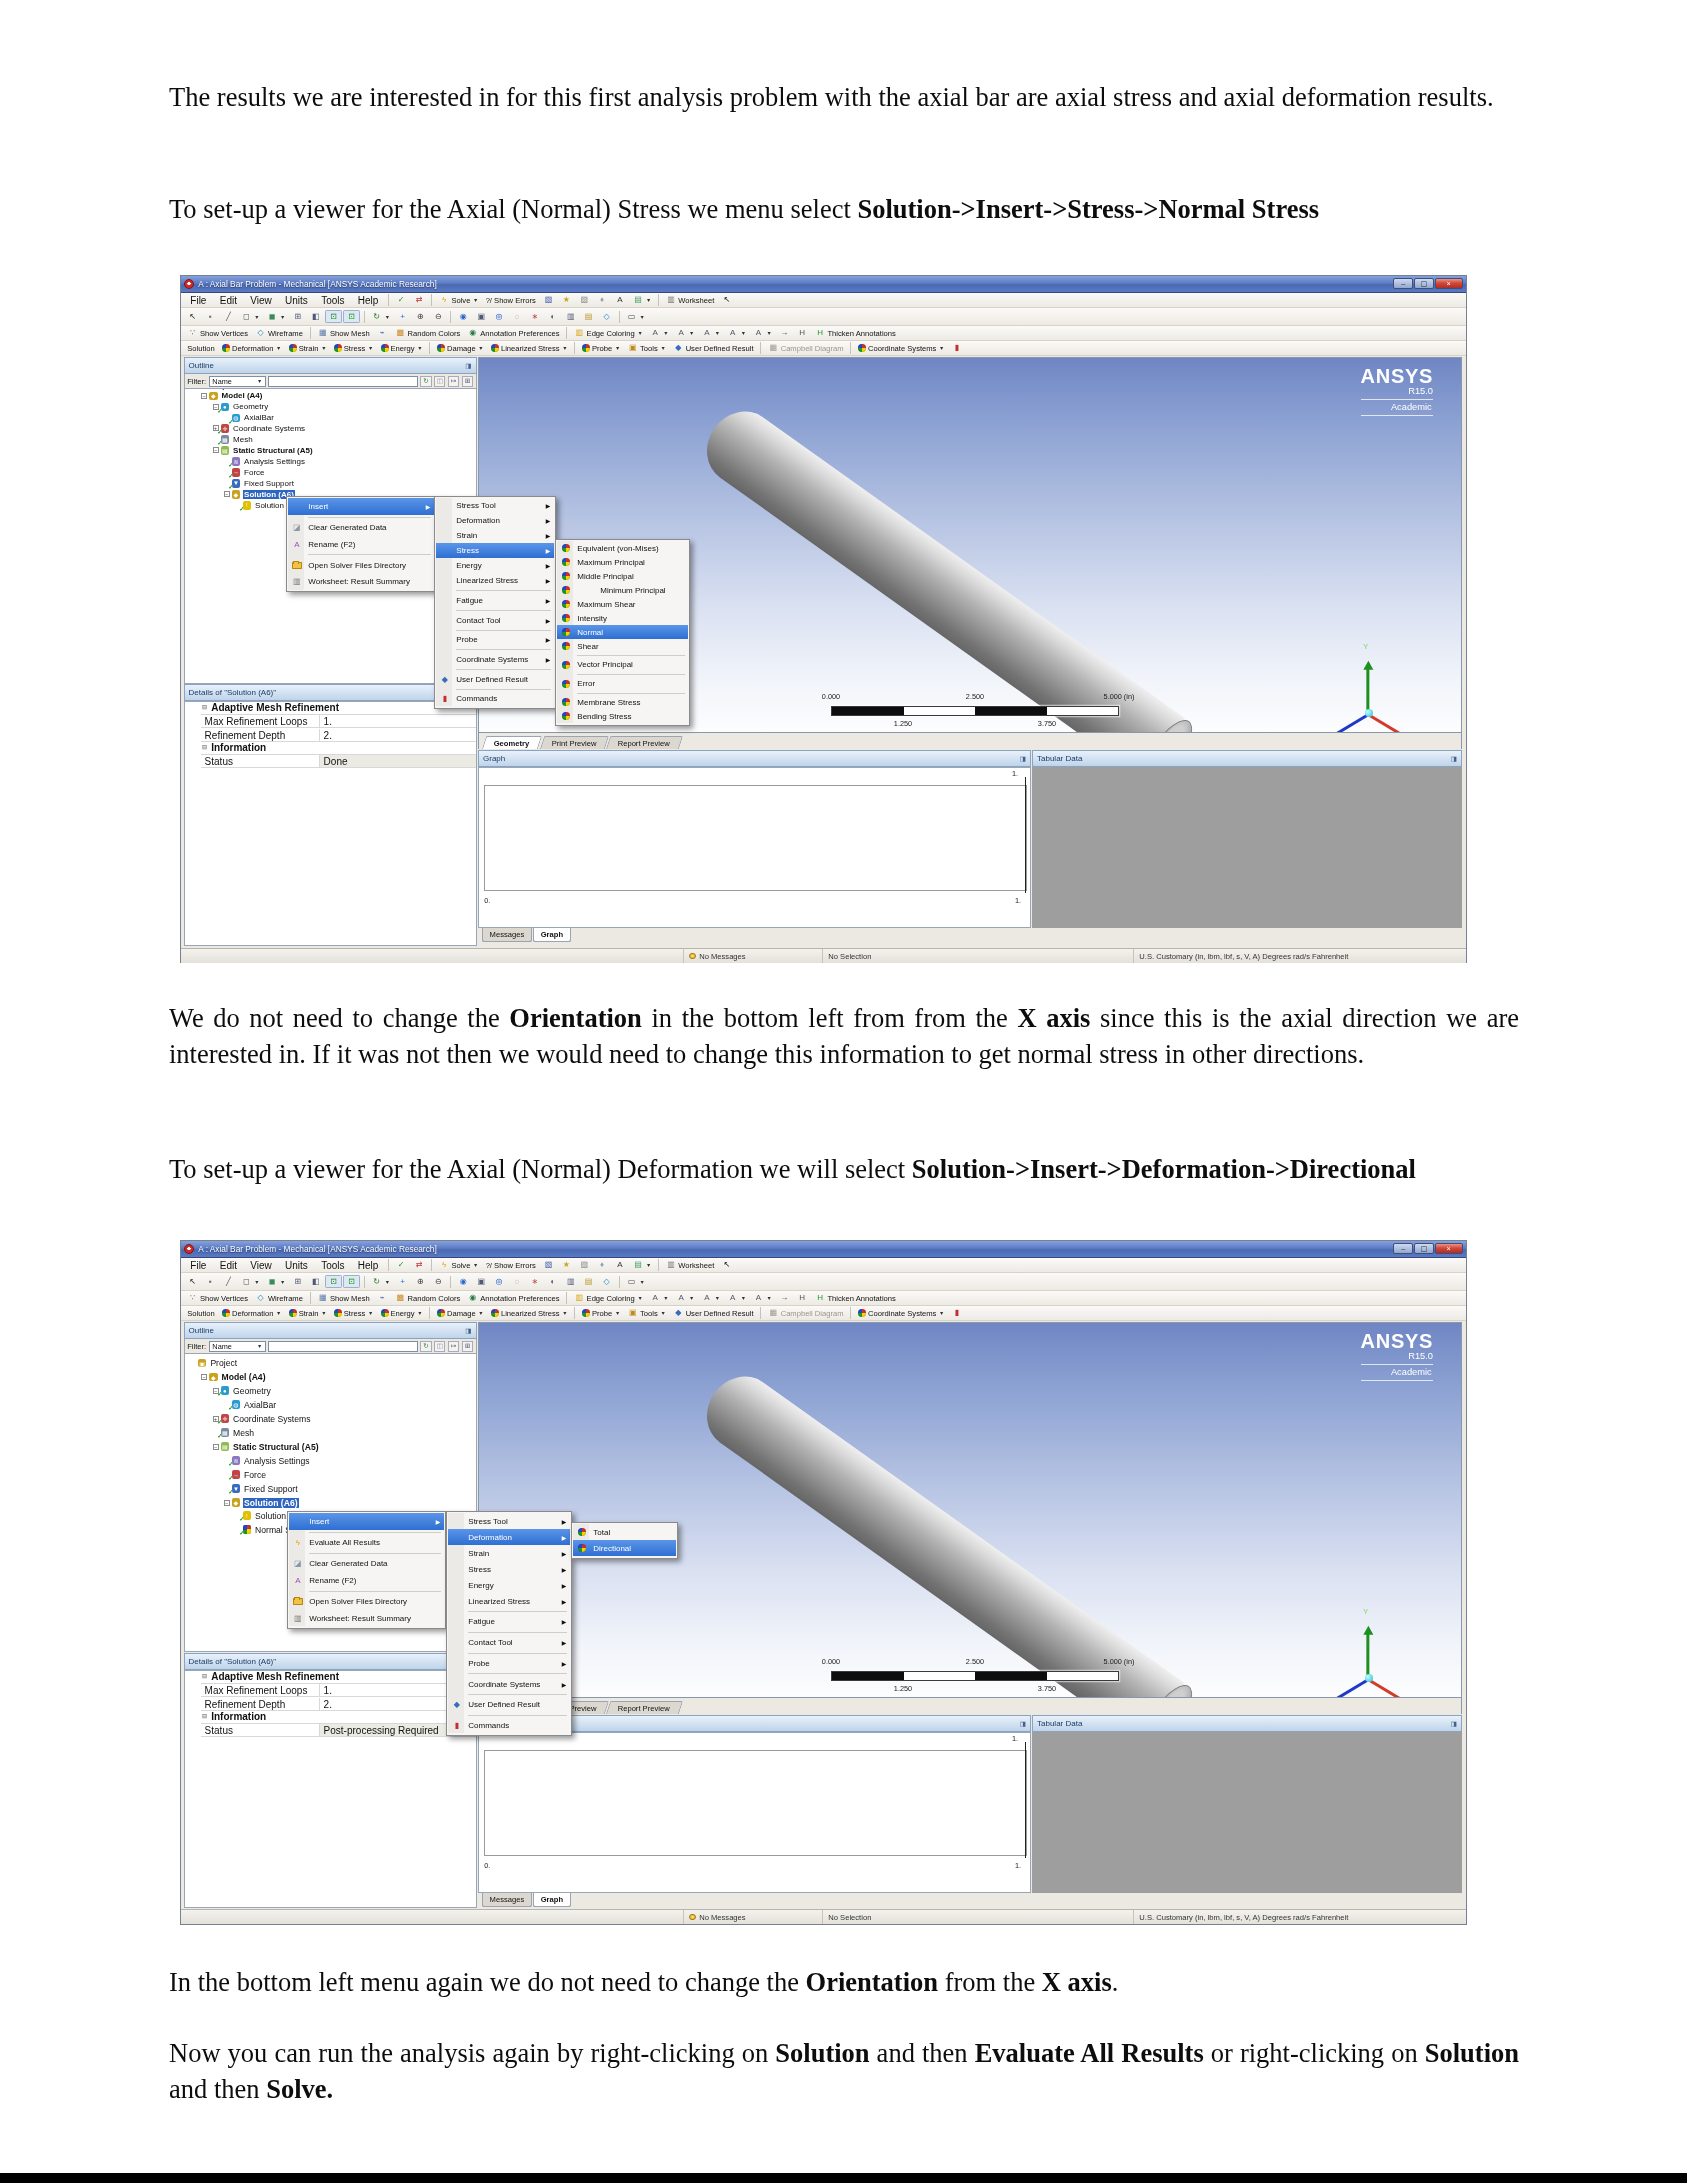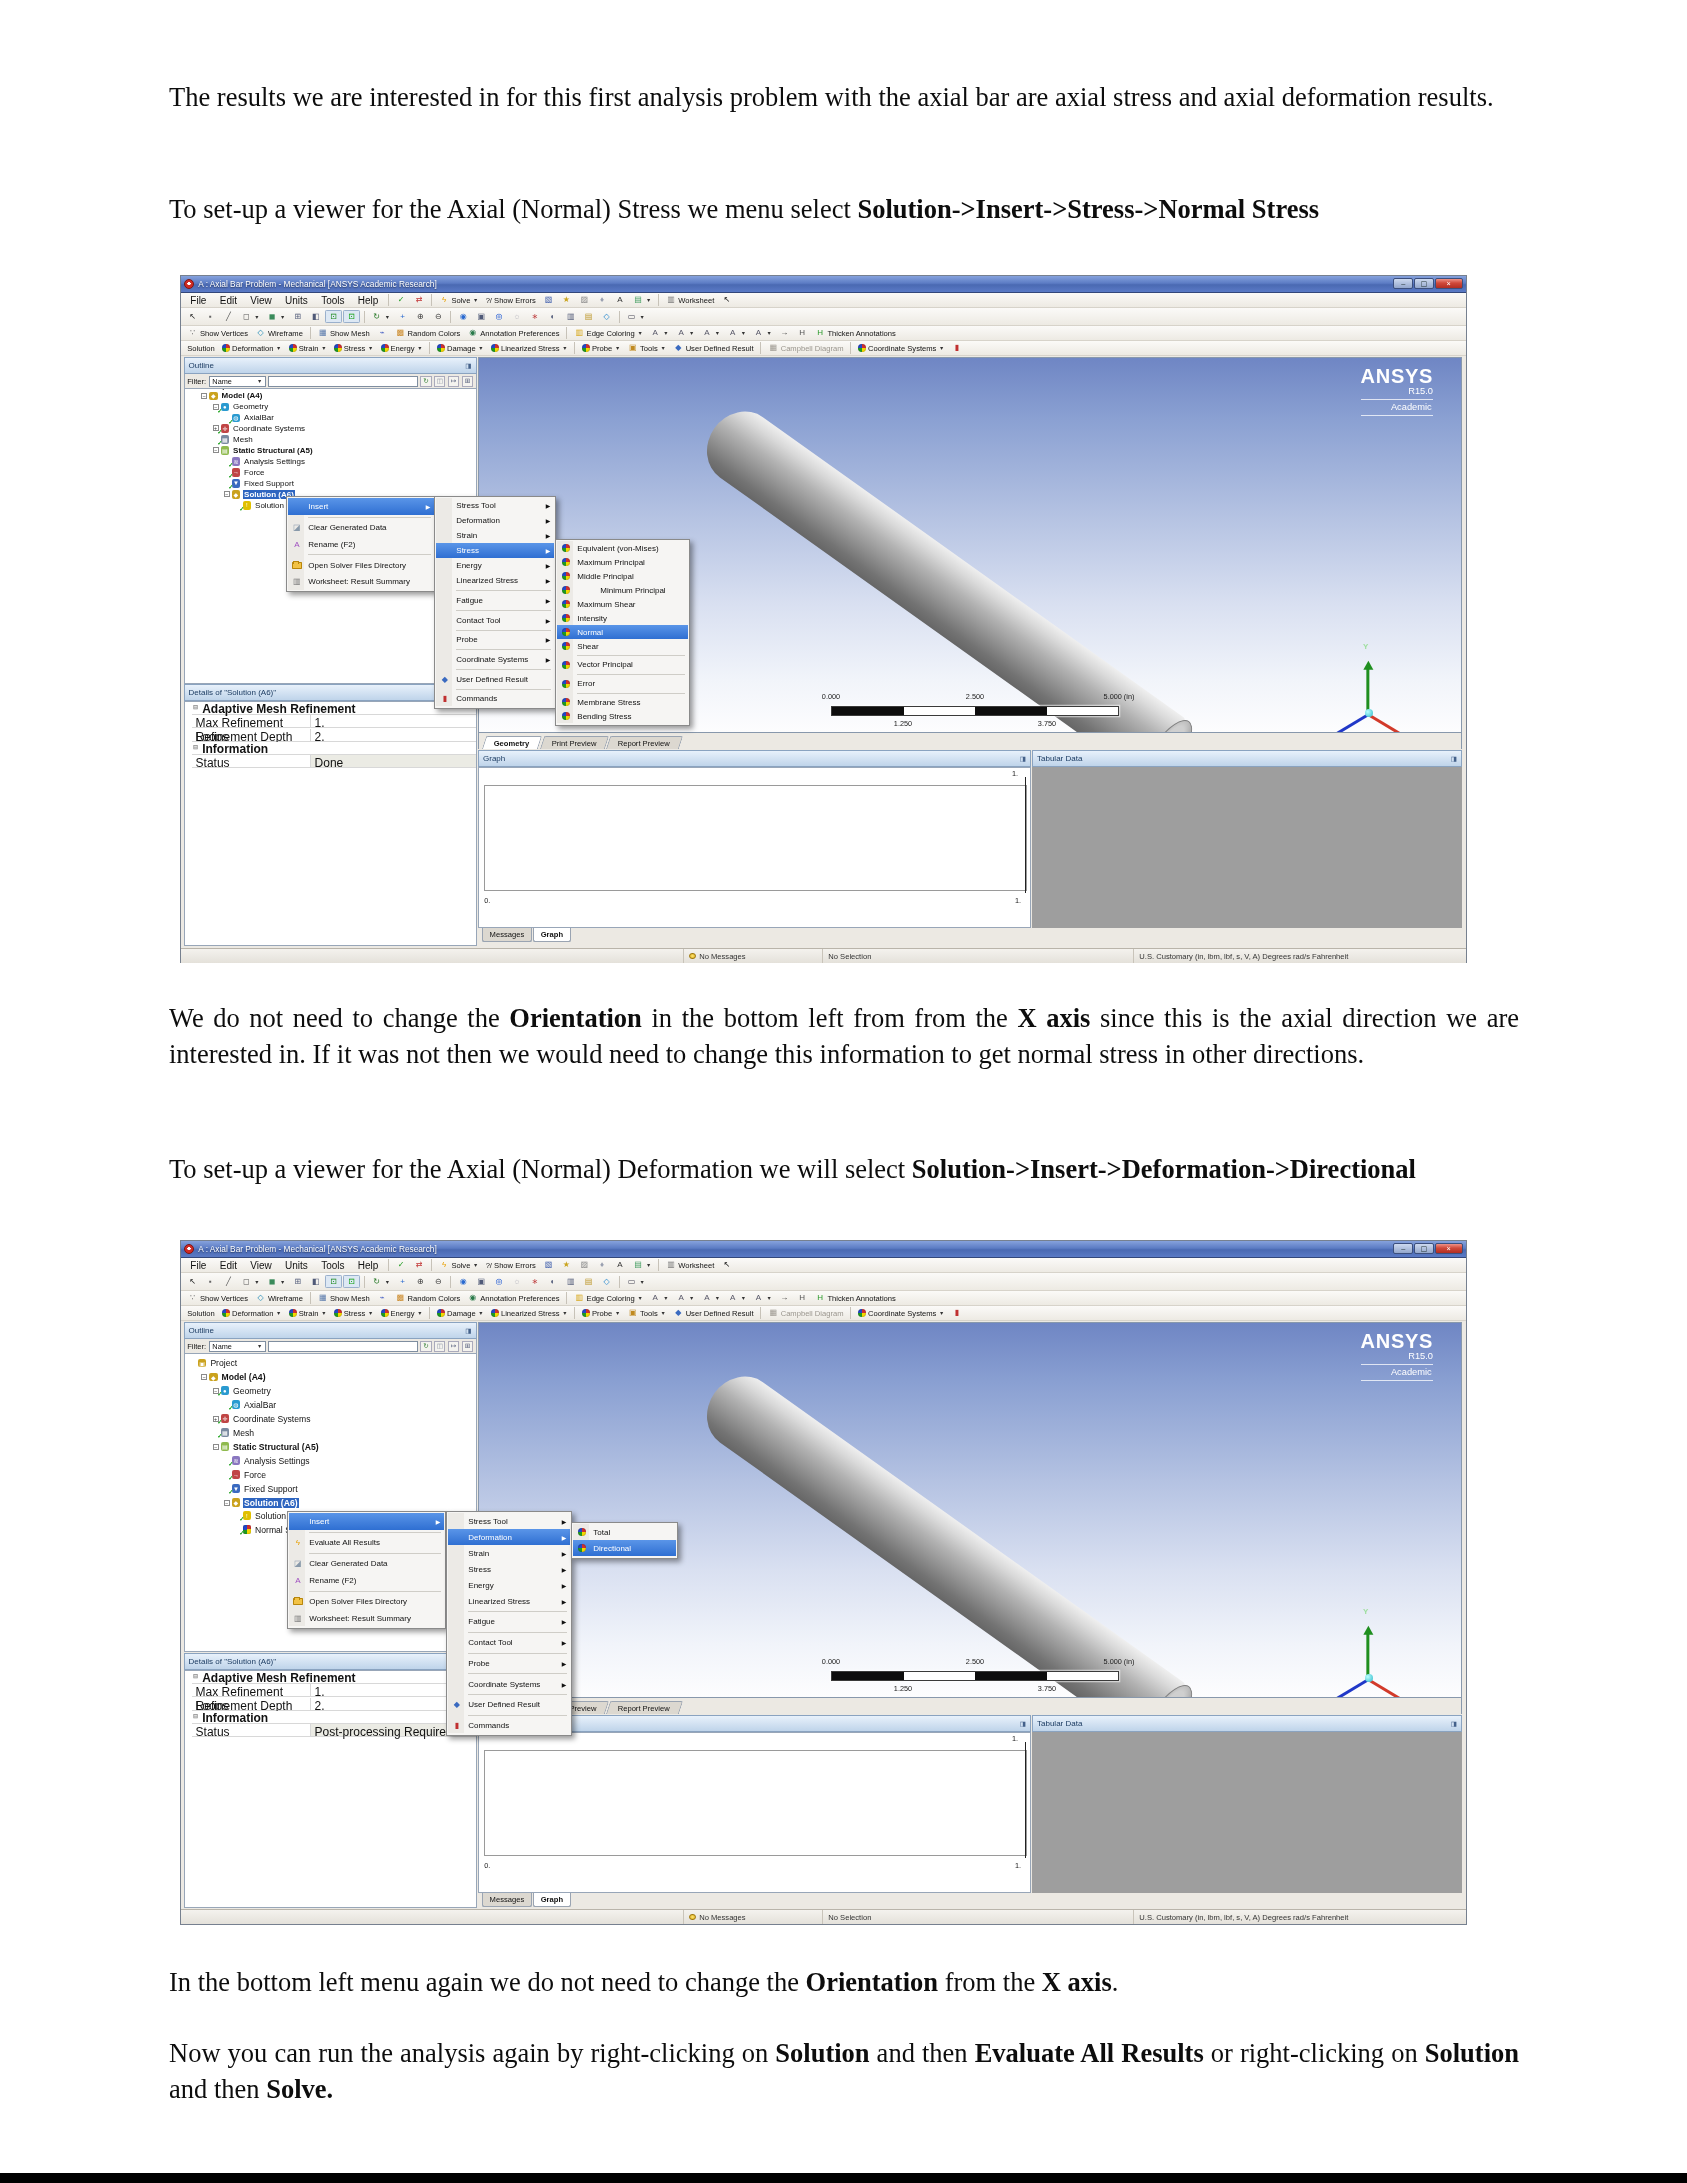--- a/index.html
+++ b/index.html
@@ -76,21 +76,21 @@
   .tbox { width:6px; height:6px; border:0.7px solid #8a8a8a; background:#fff; font-size:5.3px;
     line-height:4.6px; text-align:center; color:#333; margin-right:2px; flex:none; }
   .ticon { width:8.6px; height:8.6px; border-radius:2px; margin-right:2.6px; flex:none;
     display:flex; align-items:center; justify-content:center; font-size:6px; color:#fff; position:relative; }
   .tcheck::after { content:"✓"; position:absolute; left:-3.3px; bottom:-2.6px; color:#0a9a0a;
     font-size:6px; font-weight:bold; text-shadow:0 0 0.7px #fff; }
   .tlabel { padding:0 1.3px; }
   .tsel { background:#2e65c0; color:#fff; }
 
   
-  .drow { position:absolute; left:7px; right:0; display:flex; font-size:12px; border-bottom:0.7px solid #d8d8d8; }
+  .drow { position:absolute; left:16px; right:0; display:flex; font-size:10px; border-bottom:0.7px solid #d8d8d8; }
   .dcell-l { width:119px; padding:1.3px 2.6px 0 4px; border-right:0.7px solid #d8d8d8; }
   .dcell-v { flex:1; padding:1.3px 2.6px 0 4px; }
   .dsec { font-weight:bold; background:#fff; padding-left:10.6px; position:relative; }
   .dsec::before { content:"⊟"; position:absolute; left:1.3px; top:1.3px; font-size:6px; color:#888; }
   .shaded { background:#ebebe4; }
 
   
   .viewport { overflow:hidden;
     background:linear-gradient(180deg,#6f86c4 0%,#8aa0d2 16%,#b4c2e2 42%,#d9e0f1 66%,#f1f4fa 86%,#fdfdfe 100%);
     border:0.7px solid #8898ac; }

